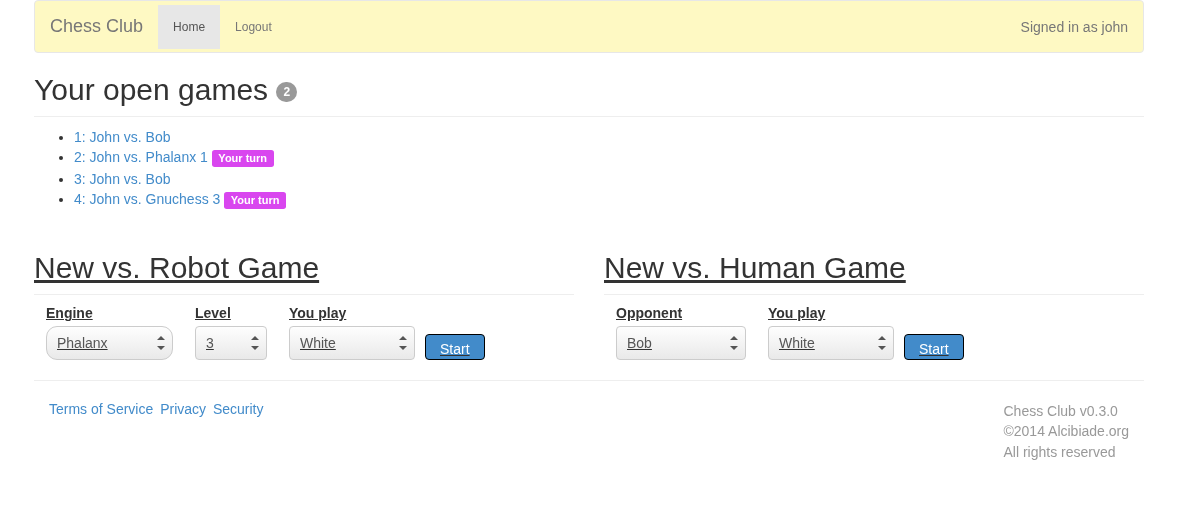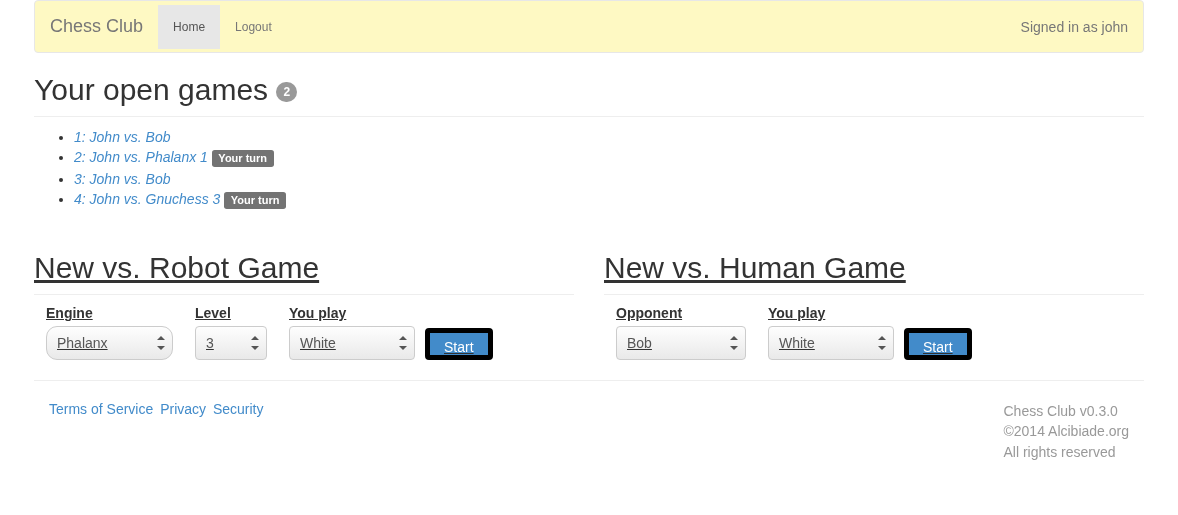--- a/index.html
+++ b/index.html
@@ -73,29 +73,28 @@
     margin: 10px 0 20px;
   }
   ul.games li {
     list-style: disc;
     padding: 2px 0;
   }
   ul.games a {
     color: #428bca;
     text-decoration: none;
     font-size: 14px;
-    font-style: italic;
   }
   .label-success {
     display: inline-block;
     padding: .2em .6em .3em;
     font-size: 11px;
     font-weight: 700;
     color: #fff;
-    background: #737373;
+    background: #d946ef;
     border-radius: .25em;
     vertical-align: middle;
   }
   .row {
     display: flex;
     gap: 30px;
     margin-bottom: 20px;
     text-decoration: underline;
   }
   .col { flex: 1; }
@@ -141,26 +140,26 @@
     content: "";
     position: absolute;
     left: 1px;
     border-left: 4px solid transparent;
     border-right: 4px solid transparent;
   }
   .select-arrows::before { top: 1px; border-bottom: 4px solid #555; }
   .select-arrows::after { bottom: 1px; border-top: 4px solid #555; }
   .btn-primary {
     background: #428bca;
-    border: 5px solid #000000;
+    border: 1px solid #000000;
     color: #fff;
     font-size: 14px;
     padding: 6px 14px;
     border-radius: 4px;
-    height: 32px;
+    height: 26px;
     cursor: pointer;
   }
   hr.footer-sep {
     border: 0;
     border-top: 1px solid #eee;
     margin: 20px 0;
   }
   .footer {
     display: flex;
     justify-content: space-between;

